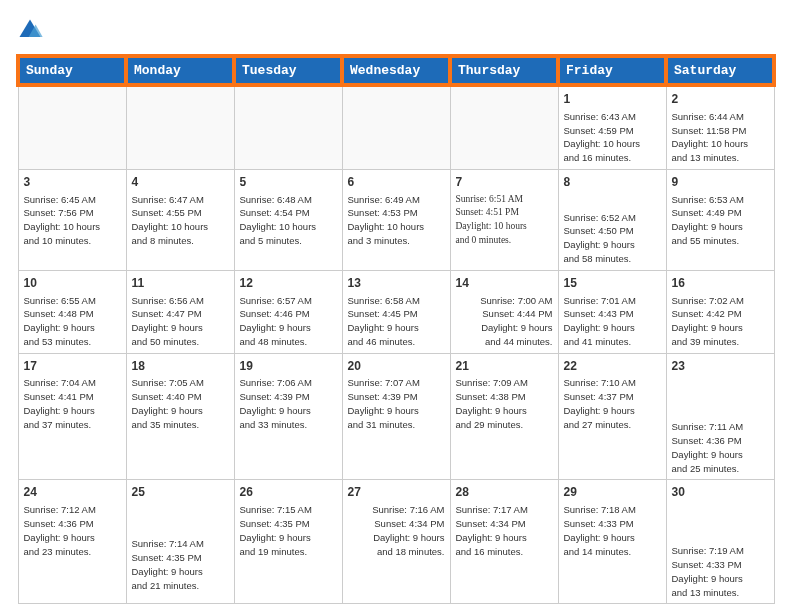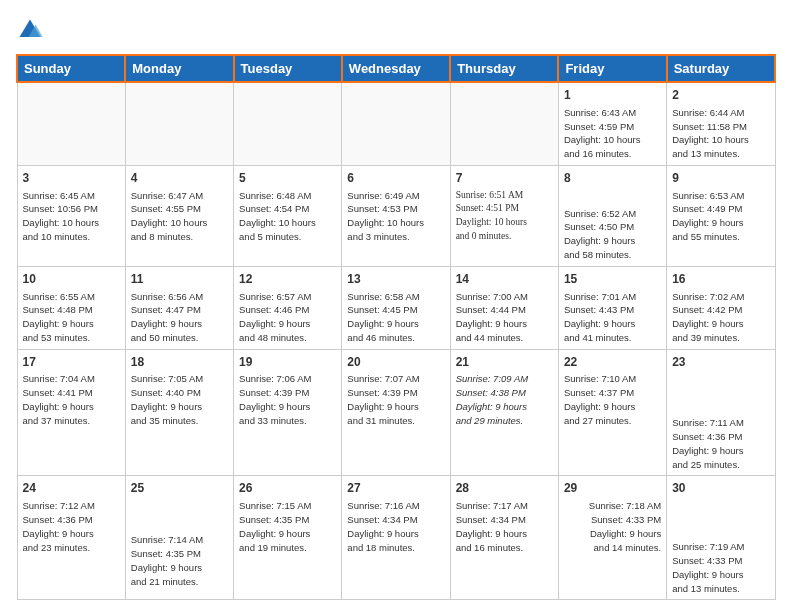--- a/index.html
+++ b/index.html
@@ -66,21 +66,22 @@
       border-collapse: collapse;
       width: 100%;
       table-layout: fixed;
     }
     .calendar th {
       background: #1e6bb8;
       color: #fff;
       text-align: left;
       padding: 5px 6px;
       font-size: 13px;
-      border: 2px solid #f97316;
+      border: 4px solid #f97316;
+      font-family: Liberation Mono, monospace;
     }
     .calendar td {
       border: 1px solid #ccc;
       vertical-align: top;
       padding: 4px 5px;
       font-size: 10px;
       color: #333;
       line-height: 1.4;
       background: #fff;
       height: 82px;
@@ -152,21 +153,21 @@
             <div class="day-info" style="white-space: pre-line;">Sunrise: 6:44 AM
 Sunset: 11:58 PM
 Daylight: 10 hours
 and 13 minutes.</div>
           </td>
         </tr>
         <tr>
           <td>
             <span class="day-num">3</span>
             <div class="day-info" style="white-space: pre-line;">Sunrise: 6:45 AM
-Sunset: 10:56 PM
+Sunset: 7:56 PM
 Daylight: 10 hours
 and 10 minutes.</div>
           </td>
           <td>
             <span class="day-num">4</span>
             <div class="day-info" style="white-space: pre-line;">Sunrise: 6:47 AM
 Sunset: 4:55 PM
 Daylight: 10 hours
 and 8 minutes.</div>
           </td>
@@ -230,21 +231,21 @@
           </td>
           <td>
             <span class="day-num">13</span>
             <div class="day-info" style="white-space: pre-line;">Sunrise: 6:58 AM
 Sunset: 4:45 PM
 Daylight: 9 hours
 and 46 minutes.</div>
           </td>
           <td>
             <span class="day-num">14</span>
-            <div class="day-info" style="white-space: pre-line;">Sunrise: 7:00 AM
+            <div class="day-info" style="white-space: pre-line; text-align: right;">Sunrise: 7:00 AM
 Sunset: 4:44 PM
 Daylight: 9 hours
 and 44 minutes.</div>
           </td>
           <td>
             <span class="day-num">15</span>
             <div class="day-info" style="white-space: pre-line;">Sunrise: 7:01 AM
 Sunset: 4:43 PM
 Daylight: 9 hours
 and 41 minutes.</div>
@@ -281,21 +282,21 @@
           </td>
           <td>
             <span class="day-num">20</span>
             <div class="day-info" style="white-space: pre-line;">Sunrise: 7:07 AM
 Sunset: 4:39 PM
 Daylight: 9 hours
 and 31 minutes.</div>
           </td>
           <td>
             <span class="day-num">21</span>
-            <div class="day-info" style="white-space: pre-line; font-style: italic;">Sunrise: 7:09 AM
+            <div class="day-info" style="white-space: pre-line;">Sunrise: 7:09 AM
 Sunset: 4:38 PM
 Daylight: 9 hours
 and 29 minutes.</div>
           </td>
           <td>
             <span class="day-num">22</span>
             <div class="day-info" style="white-space: pre-line;">Sunrise: 7:10 AM
 Sunset: 4:37 PM
 Daylight: 9 hours
 and 27 minutes.</div>
@@ -325,35 +326,35 @@
           </td>
           <td>
             <span class="day-num">26</span>
             <div class="day-info" style="white-space: pre-line;">Sunrise: 7:15 AM
 Sunset: 4:35 PM
 Daylight: 9 hours
 and 19 minutes.</div>
           </td>
           <td>
             <span class="day-num">27</span>
-            <div class="day-info" style="white-space: pre-line;">Sunrise: 7:16 AM
+            <div class="day-info" style="white-space: pre-line; text-align: right;">Sunrise: 7:16 AM
 Sunset: 4:34 PM
 Daylight: 9 hours
 and 18 minutes.</div>
           </td>
           <td>
             <span class="day-num">28</span>
             <div class="day-info" style="white-space: pre-line;">Sunrise: 7:17 AM
 Sunset: 4:34 PM
 Daylight: 9 hours
 and 16 minutes.</div>
           </td>
           <td>
             <span class="day-num">29</span>
-            <div class="day-info" style="white-space: pre-line; text-align: right;">Sunrise: 7:18 AM
+            <div class="day-info" style="white-space: pre-line;">Sunrise: 7:18 AM
 Sunset: 4:33 PM
 Daylight: 9 hours
 and 14 minutes.</div>
           </td>
           <td>
             <span class="day-num">30</span>
             <div class="day-info" style="white-space: pre-line; margin-top: 43px;">Sunrise: 7:19 AM
 Sunset: 4:33 PM
 Daylight: 9 hours
 and 13 minutes.</div>

